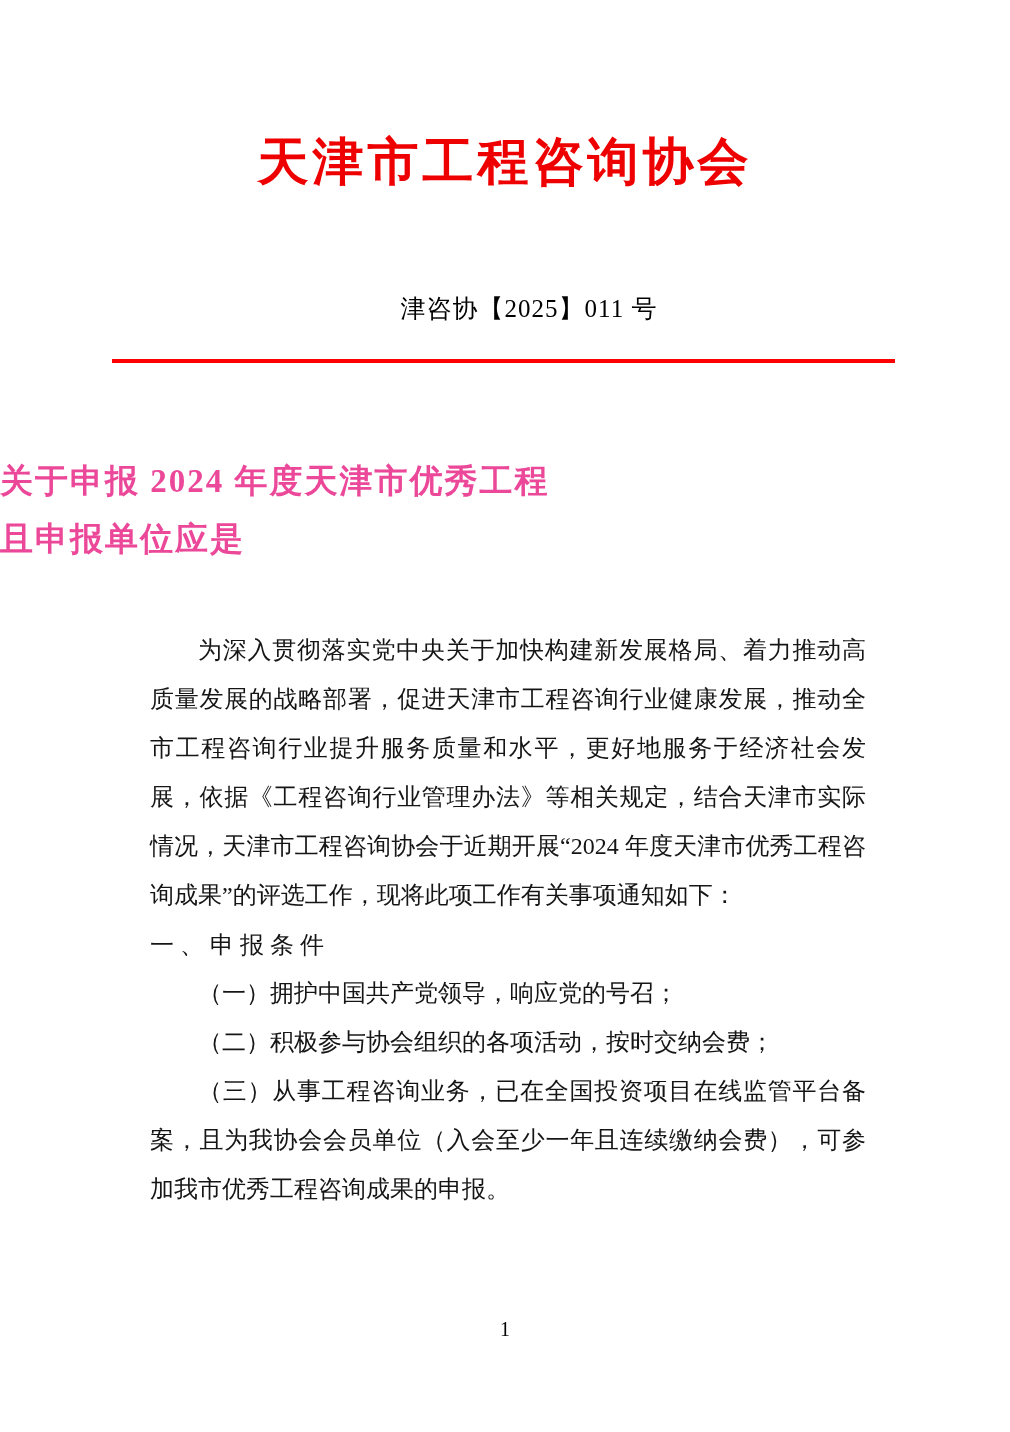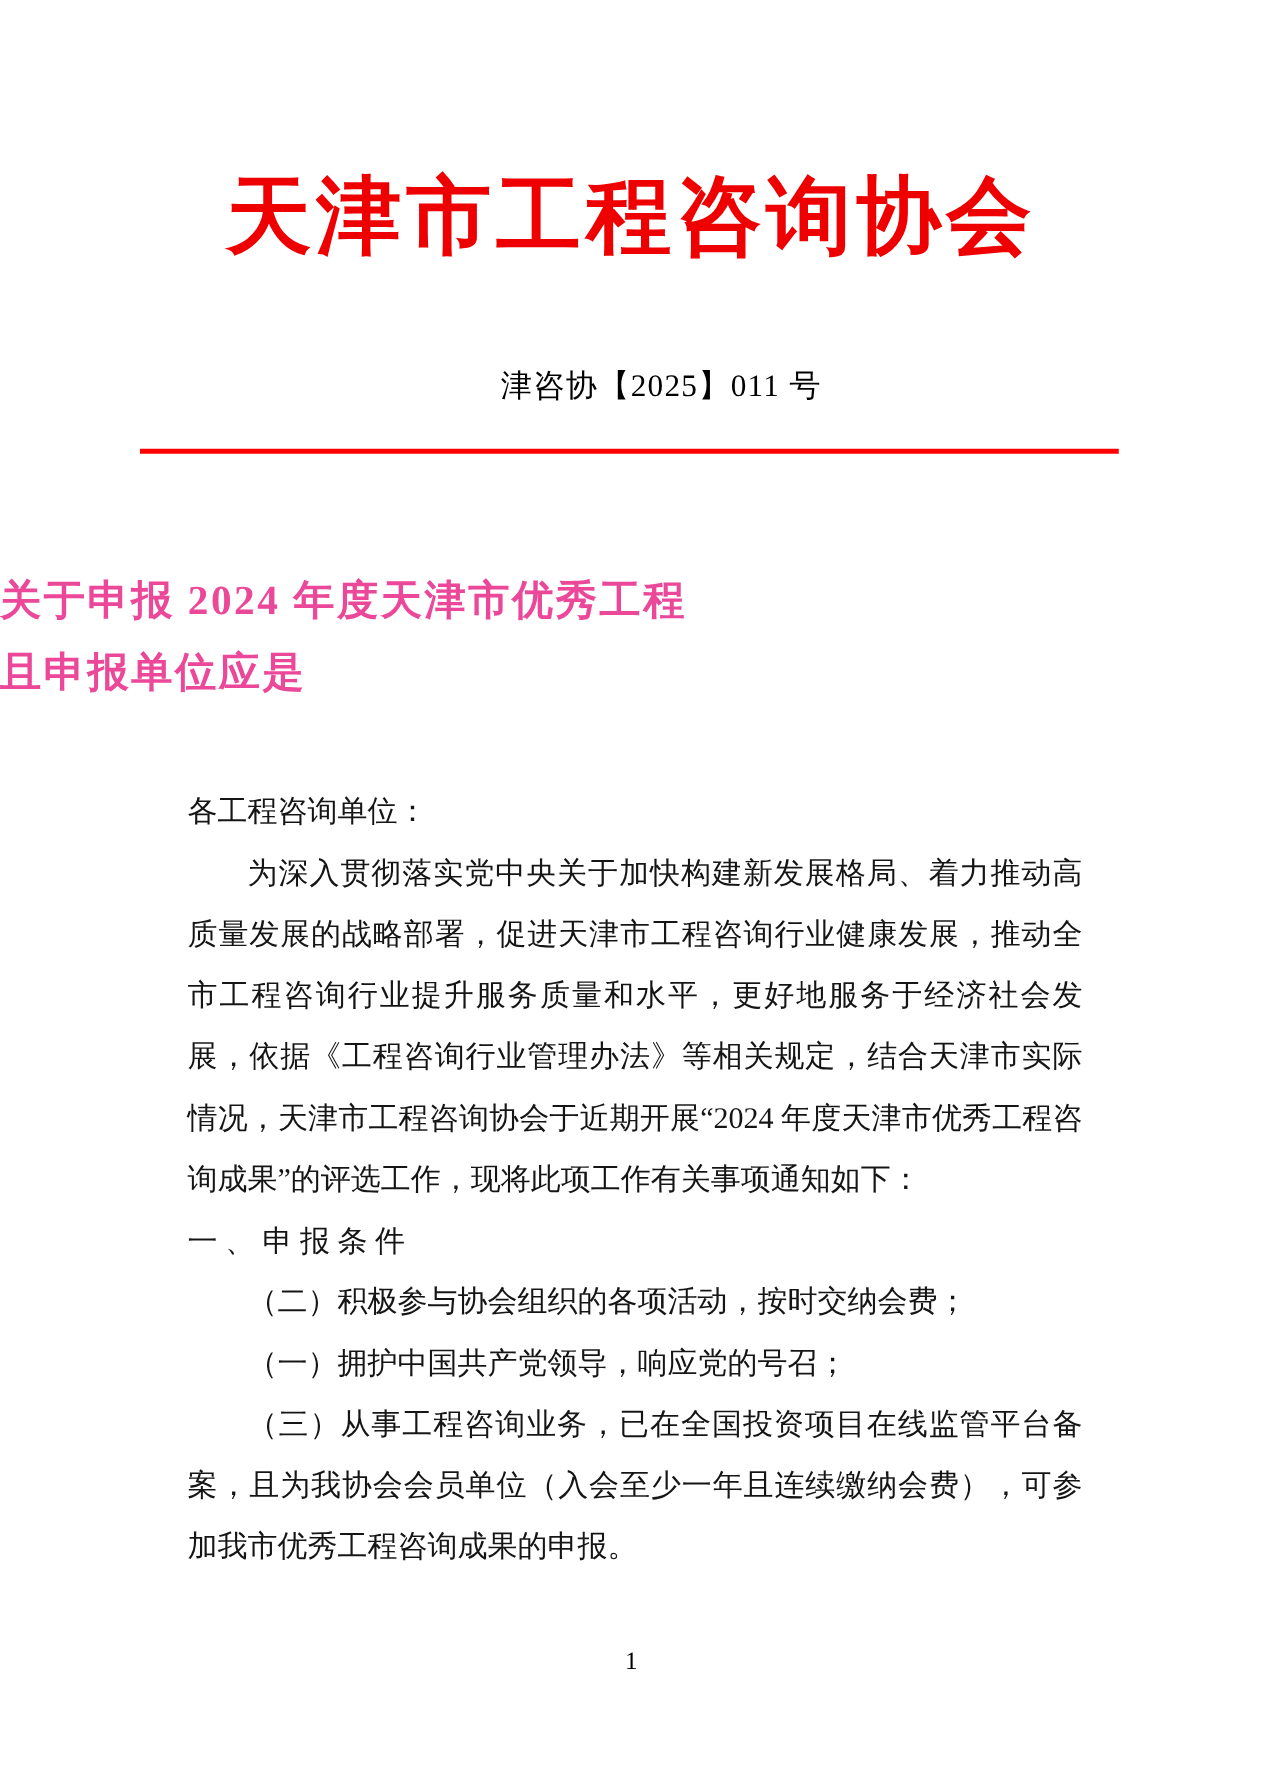--- a/index.html
+++ b/index.html
@@ -16,21 +16,21 @@
     font-family: "Liberation Serif", "DejaVu Serif", serif;
     color: #111111;
   }
   .org-name {
     position: absolute;
     top: 128px;
     left: 0;
     width: 100%;
     text-align: center;
     color: #ee0000;
-    font-size: 68px;
+    font-size: 51px;
     font-weight: bold;
     letter-spacing: 4px;
     white-space: nowrap;
     font-family: "DejaVu Serif", "Liberation Serif", serif;
   }
   .doc-number {
     position: absolute;
     top: 292px;
     left: 0;
     width: 100%;
@@ -103,23 +103,22 @@
   <div class="doc-number">津咨协【2025】011 号</div>
 
   <div class="red-rule"></div>
 
   <div class="doc-title">
     <div>关于申报 2024 年度天津市优秀工程</div>
     <div>且申报单位应是</div>
   </div>
 
   <div class="body-text">
-    <p>各工程咨询单位：</p>
     <p class="indent">为深入贯彻落实党中央关于加快构建新发展格局、着力推动高质量发展的战略部署，促进天津市工程咨询行业健康发展，推动全市工程咨询行业提升服务质量和水平，更好地服务于经济社会发展，依据《工程咨询行业管理办法》等相关规定，结合天津市实际情况，天津市工程咨询协会于近期开展“2024 年度天津市优秀工程咨询成果”的评选工作，现将此项工作有关事项通知如下：</p>
     <p class="sec-heading">一、申报条件</p>
+    <p class="indent">（一）拥护中国共产党领导，响应党的号召；</p>
     <p class="indent">（二）积极参与协会组织的各项活动，按时交纳会费；</p>
-    <p class="indent">（一）拥护中国共产党领导，响应党的号召；</p>
     <p class="indent">（三）从事工程咨询业务，已在全国投资项目在线监管平台备案，且为我协会会员单位（入会至少一年且连续缴纳会费），可参加我市优秀工程咨询成果的申报。</p>
   </div>
 
   <div class="page-number">1</div>
 
 </div>
 
 </body></html>

